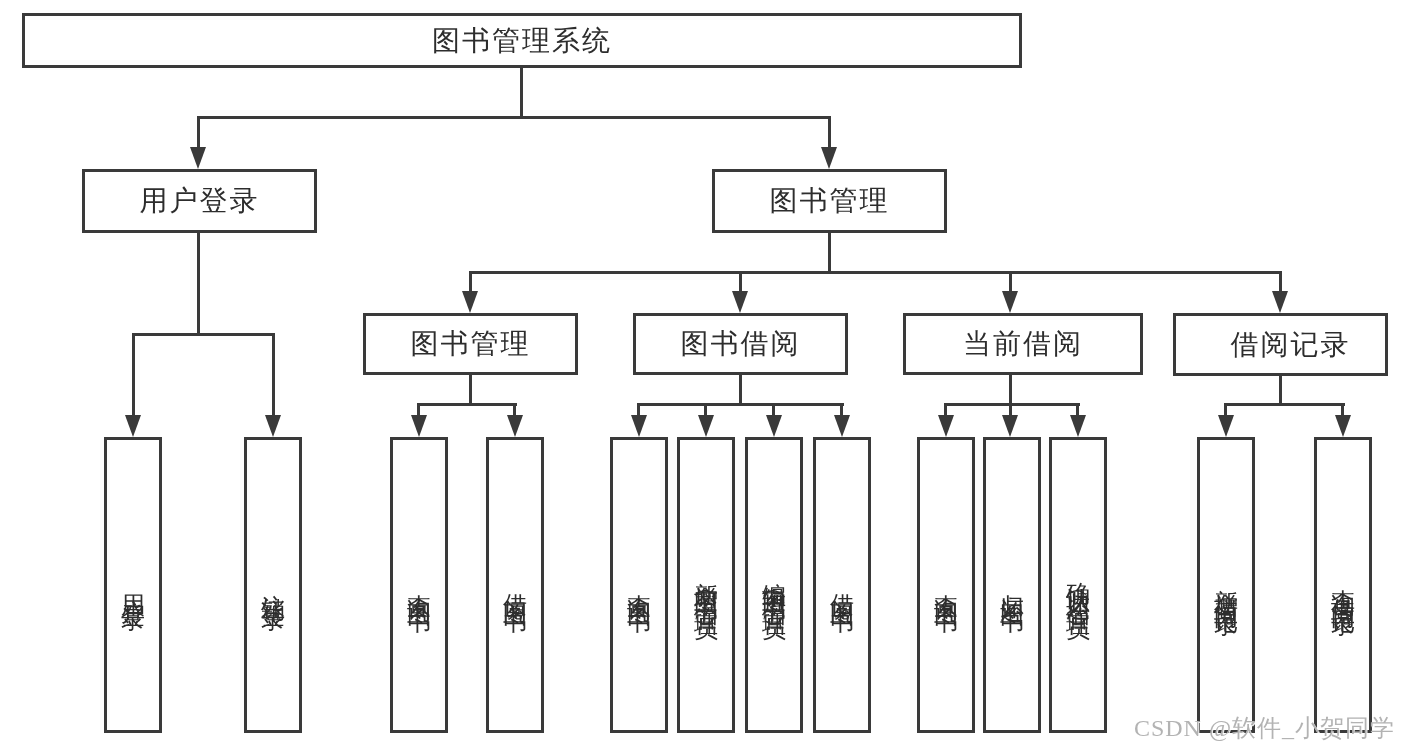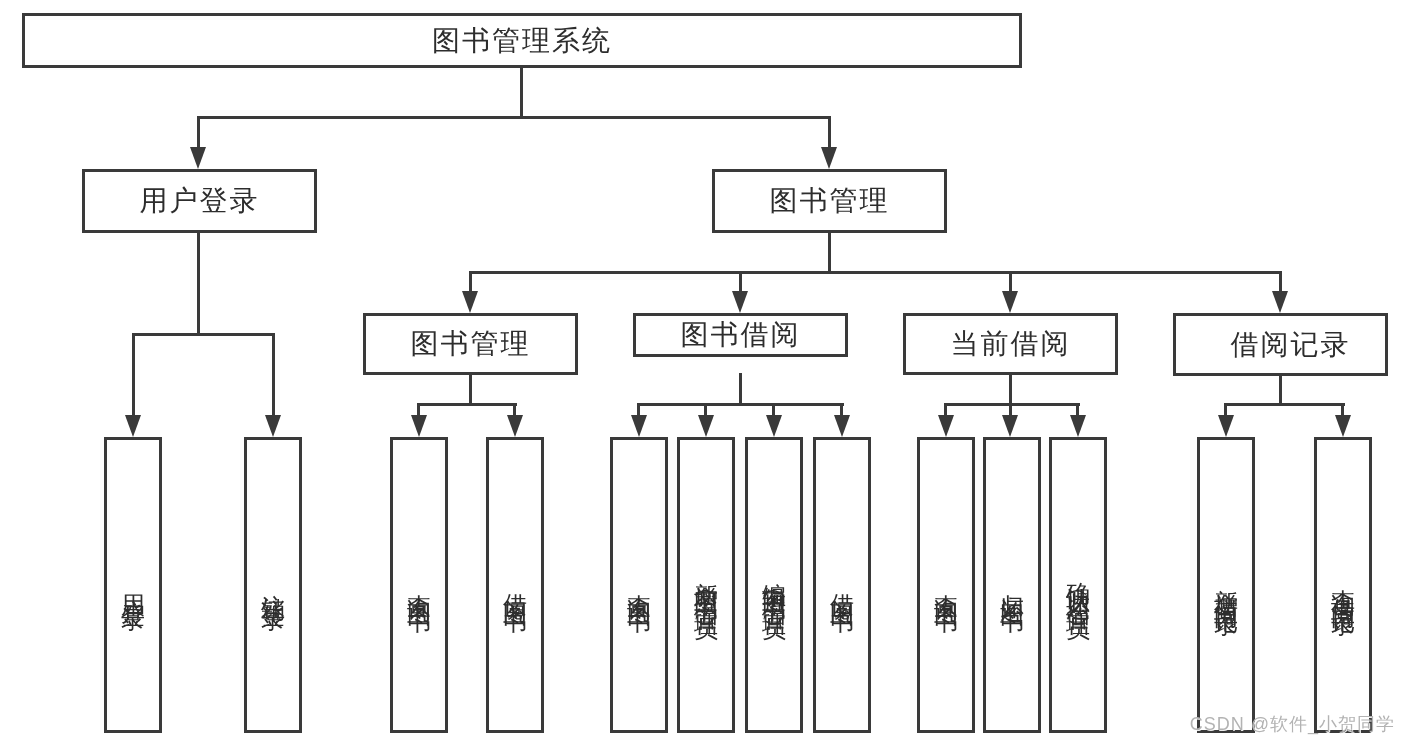--- a/index.html
+++ b/index.html
@@ -21,22 +21,23 @@
   }
   .hl{position:absolute;height:3px;background:#3a3a3a;z-index:1;}
   .vl{position:absolute;width:3px;background:#3a3a3a;z-index:1;}
   .ar{
     position:absolute;width:0;height:0;z-index:1;
     border-left:8px solid transparent;border-right:8px solid transparent;
     border-top:22px solid #3a3a3a;
   }
   .watermark{
     position:absolute;top:712px;right:10px;z-index:5;
-    font-size:18px;color:#b3b3b3;letter-spacing:1px;
+    font-size:24px;color:#b3b3b3;letter-spacing:1px;
     text-shadow:1px 1px 0 rgba(255,255,255,0.9);
+    font-family:Liberation Serif, serif;
   }
 </style>
 </head>
 <body>
 
 <div class="canvas">
 
   <div class="node" style="left:22px;top:13px;width:1000px;height:55px;">图书管理系统</div>
 
   <div class="vl" style="left:520px;top:66px;height:52px;"></div>
@@ -61,22 +62,22 @@
   <div class="vl" style="left:469px;top:271px;height:22px;"></div>
   <div class="ar" style="left:462px;top:291px;"></div>
   <div class="vl" style="left:739px;top:271px;height:22px;"></div>
   <div class="ar" style="left:732px;top:291px;"></div>
   <div class="vl" style="left:1009px;top:271px;height:22px;"></div>
   <div class="ar" style="left:1002px;top:291px;"></div>
   <div class="vl" style="left:1279px;top:271px;height:22px;"></div>
   <div class="ar" style="left:1272px;top:291px;"></div>
 
   <div class="node" style="left:363px;top:313px;width:215px;height:62px;">图书管理</div>
-  <div class="node" style="left:633px;top:313px;width:215px;height:44px;">图书借阅</div>
-  <div class="node" style="left:903px;top:313px;width:215px;height:62px;">当前借阅</div>
+  <div class="node" style="left:633px;top:313px;width:215px;height:62px;">图书借阅</div>
+  <div class="node" style="left:903px;top:313px;width:240px;height:62px;">当前借阅</div>
   <div class="node" style="left:1173px;top:313px;width:215px;height:63px;padding-left:20px;">借阅记录</div>
 
   <div class="vl" style="left:469px;top:373px;height:33px;"></div>
   <div class="hl" style="left:418px;top:403px;width:99px;"></div>
   <div class="vl" style="left:417px;top:403px;height:14px;"></div>
   <div class="ar" style="left:411px;top:415px;"></div>
   <div class="vl" style="left:513px;top:403px;height:14px;"></div>
   <div class="ar" style="left:507px;top:415px;"></div>
 
   <div class="vl" style="left:739px;top:373px;height:33px;"></div>

